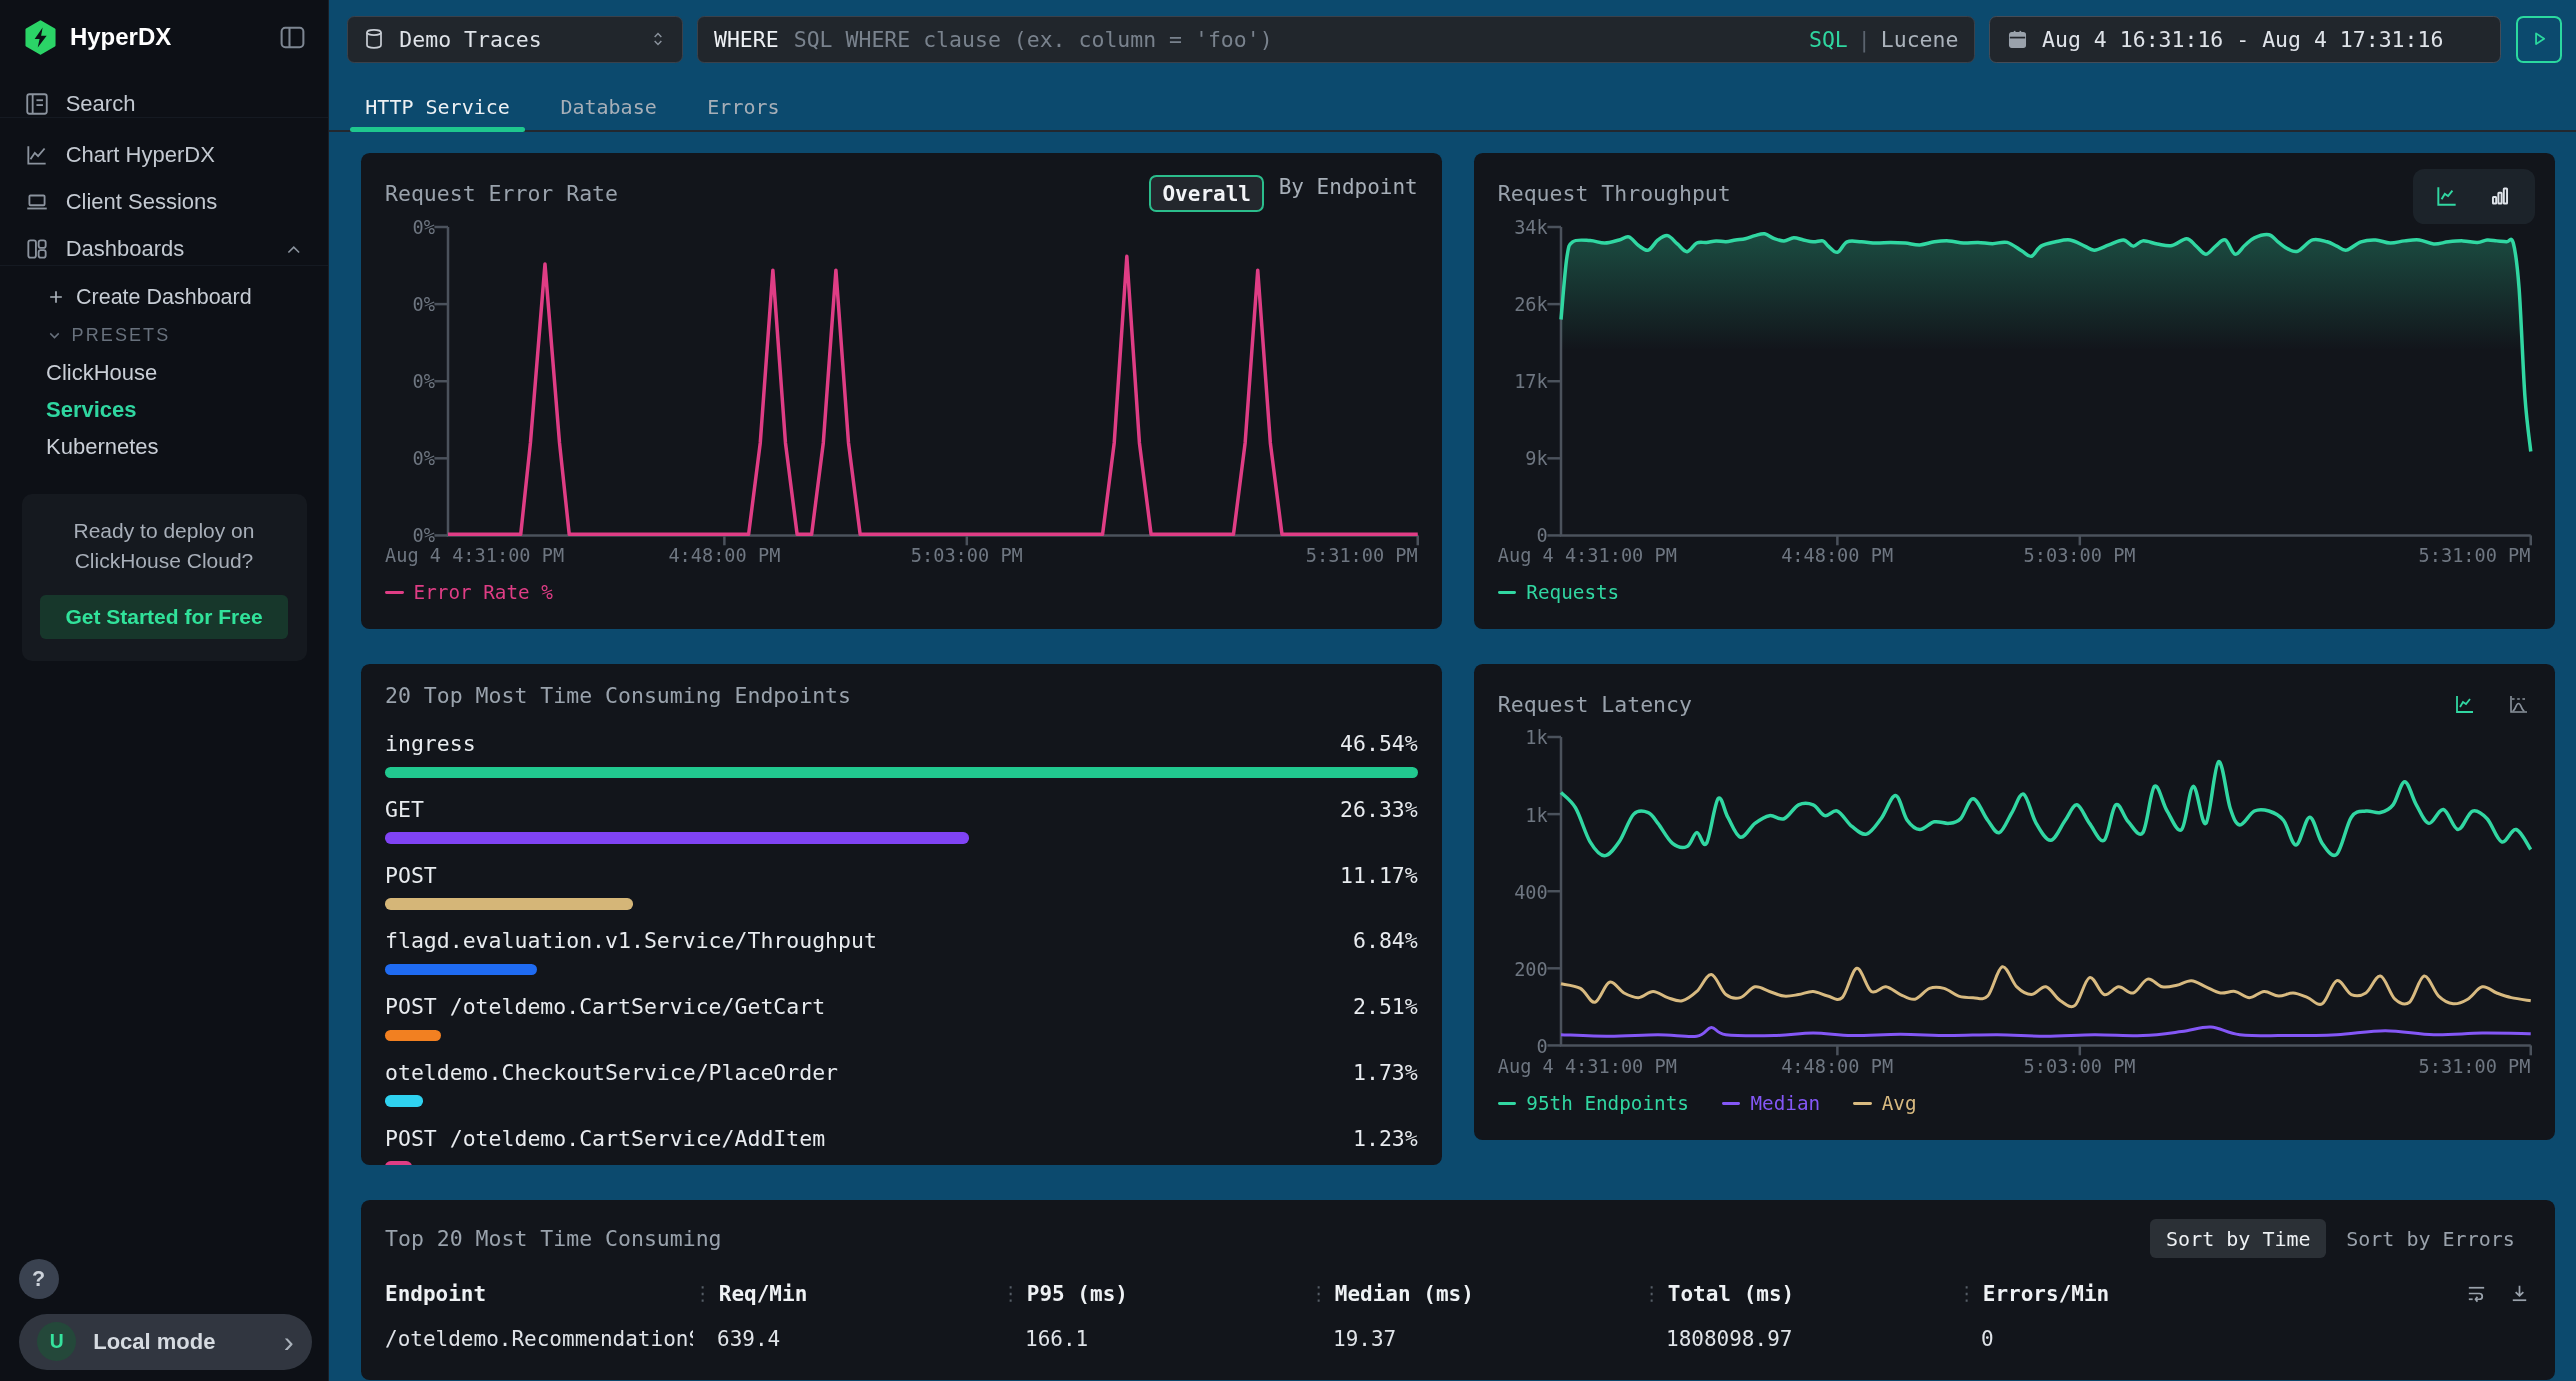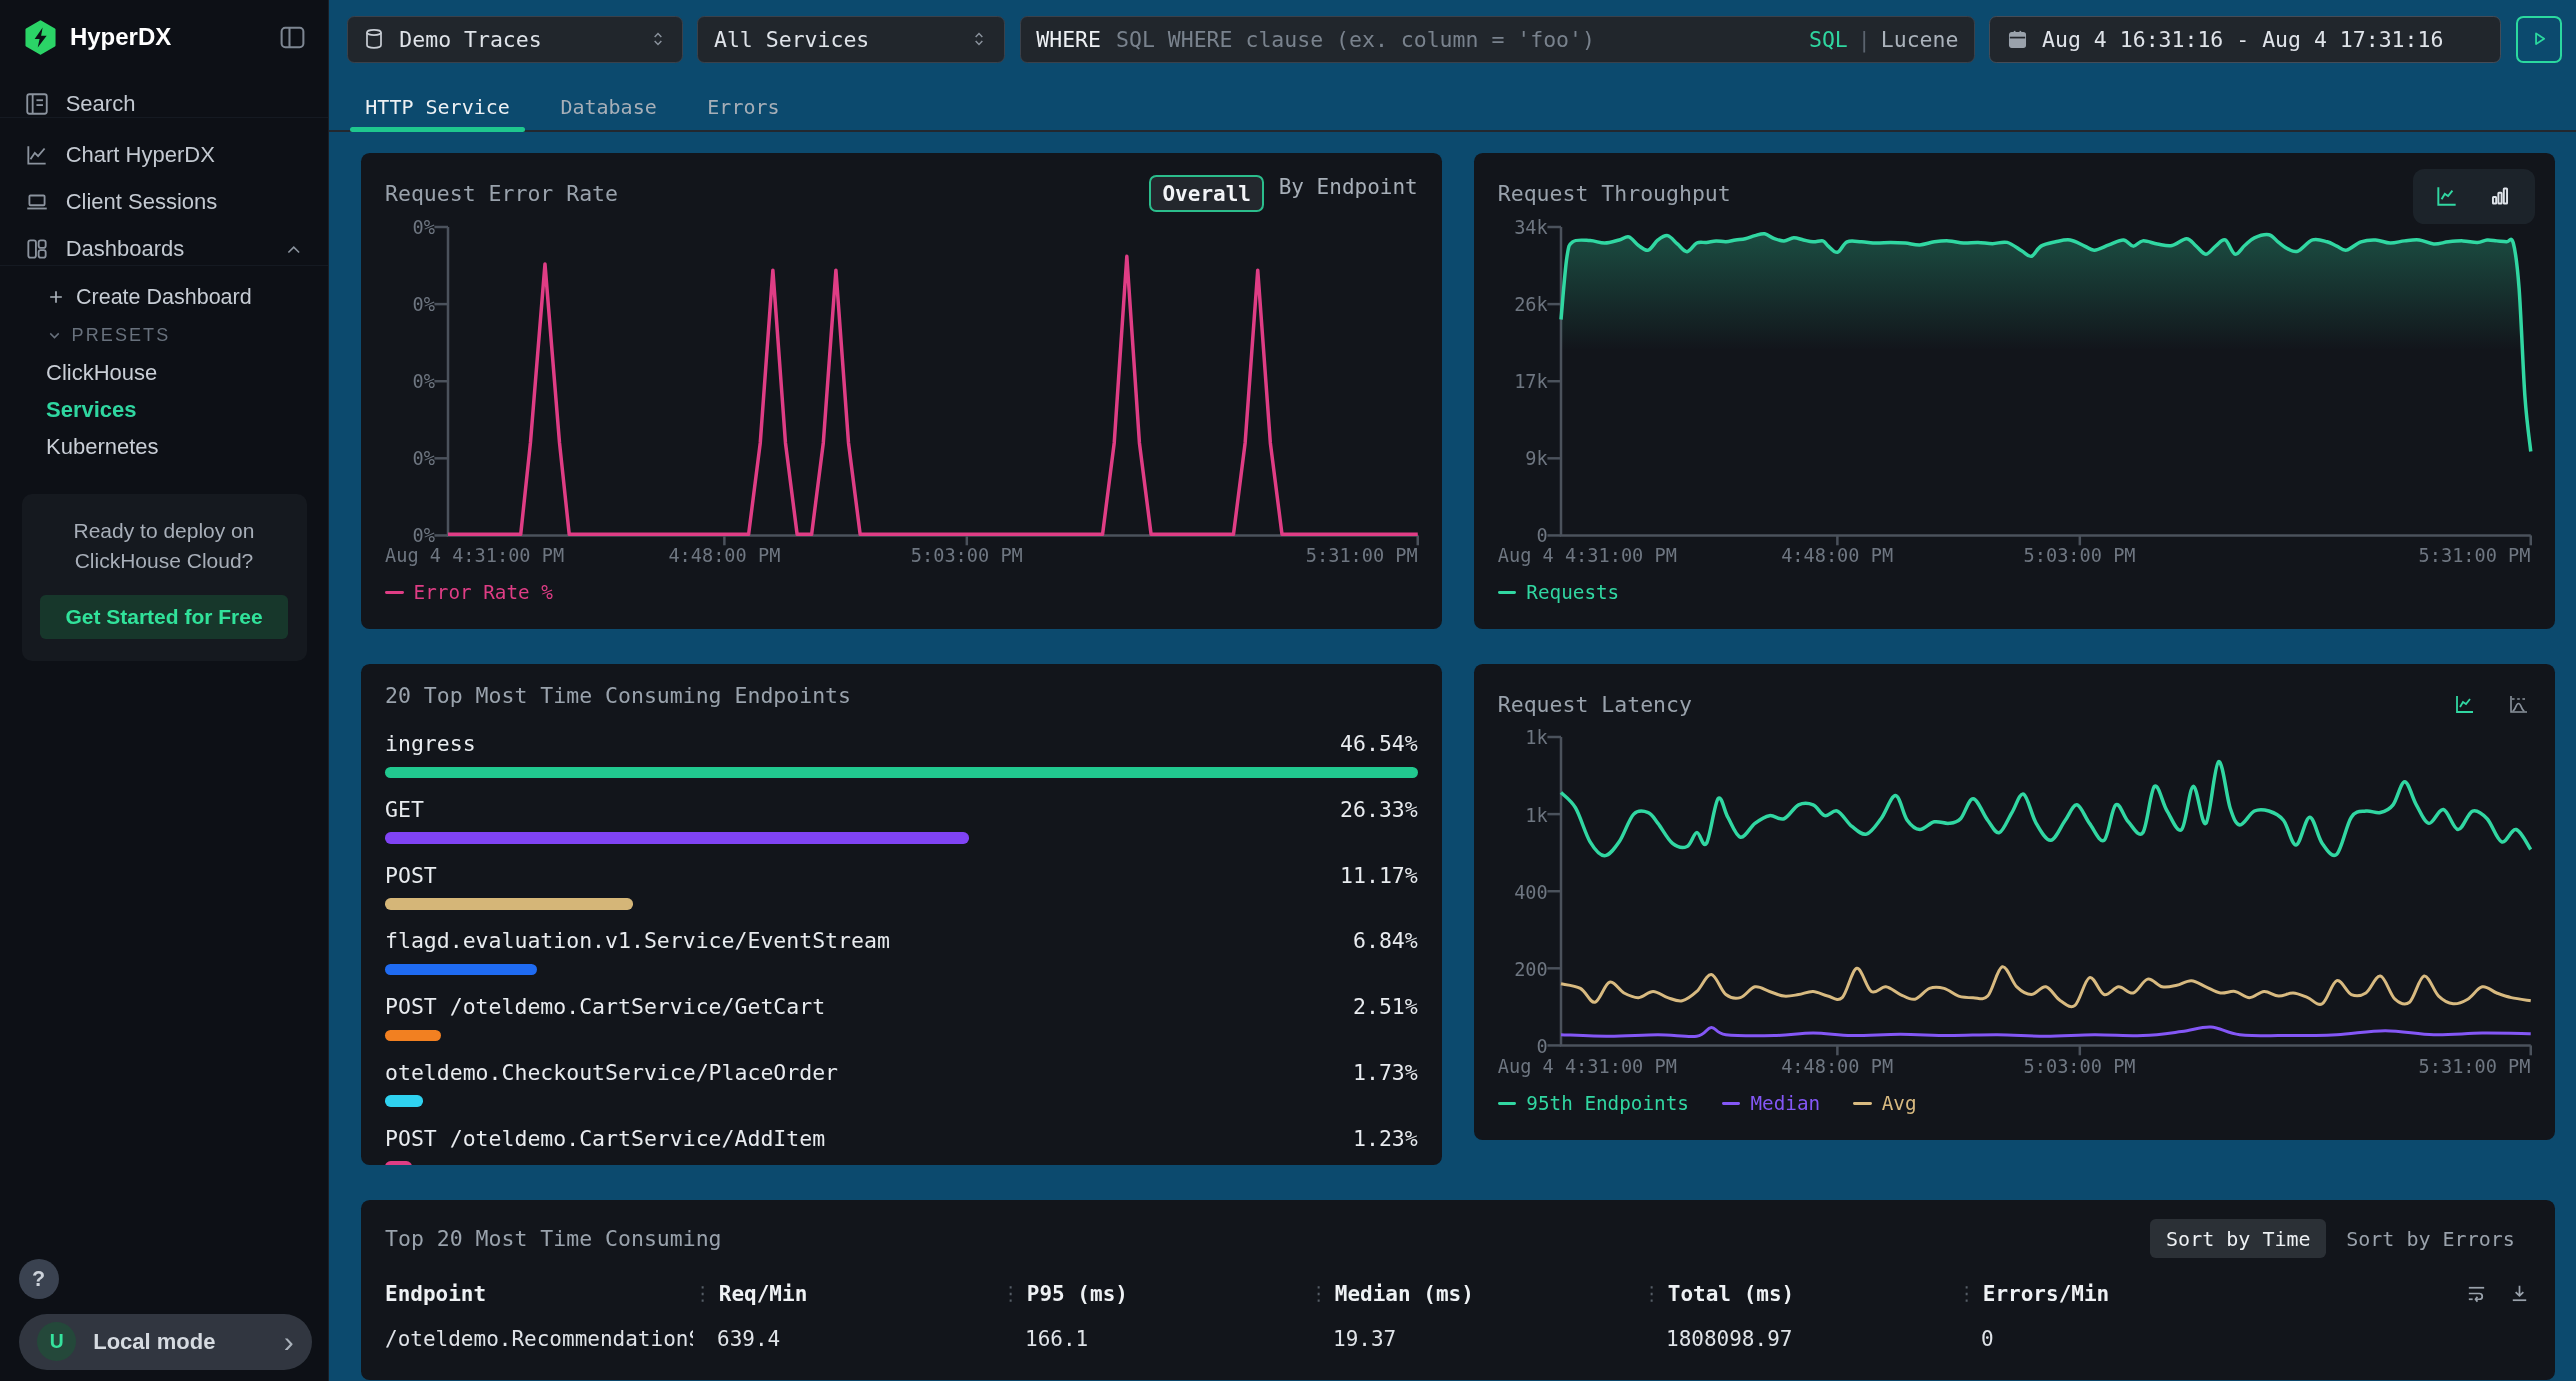--- a/index.html
+++ b/index.html
@@ -222,28 +222,20 @@
           <path d="M5 5.5 V18 c0 1.6 3.1 2.9 7 2.9 s7 -1.3 7 -2.9 V5.5"></path>
         </svg>
         <span>Demo Traces</span>
         <span class="grow"></span>
         <svg width="20" height="20" viewBox="0 0 24 24" fill="none" stroke="#8a929c" stroke-width="1.8">
           <path d="M8 9.5 L12 5.5 L16 9.5"></path>
             <path d="M8 14.5 L12 18.5 L16 14.5"></path>
         </svg>
       </div>
 
-      <div class="ctl svc">
-        <span>All Services</span>
-        <span class="grow"></span>
-        <svg width="20" height="20" viewBox="0 0 24 24" fill="none" stroke="#8a929c" stroke-width="1.8">
-          <path d="M8 9.5 L12 5.5 L16 9.5"></path>
-            <path d="M8 14.5 L12 18.5 L16 14.5"></path>
-        </svg>
-      </div>
 
       <div class="ctl search">
         <span class="where">WHERE</span>
         <input type="text" value="" placeholder="SQL WHERE clause (ex. column = 'foo')" style="">
         <span class="lang">
           <span class="sql">SQL</span>
           <span class="sep">|</span>
           <span class="luc">Lucene</span>
         </span>
       </div>
@@ -408,21 +400,21 @@
             </div>
             <div class="ep-row">
               <div class="ep-line">
                 <span>POST</span>
                 <span>11.17%</span>
               </div>
               <div class="ep-bar" style="width: 24.0009%; background: rgb(213, 182, 120);"></div>
             </div>
             <div class="ep-row">
               <div class="ep-line">
-                <span>flagd.evaluation.v1.Service/EventStream</span>
+                <span>flagd.evaluation.v1.Service/Throughput</span>
                 <span>6.84%</span>
               </div>
               <div class="ep-bar" style="width: 14.697%; background: rgb(31, 107, 242);"></div>
             </div>
             <div class="ep-row">
               <div class="ep-line">
                 <span>POST /oteldemo.CartService/GetCart</span>
                 <span>2.51%</span>
               </div>
               <div class="ep-bar" style="width: 5.39321%; background: rgb(242, 128, 33);"></div>

